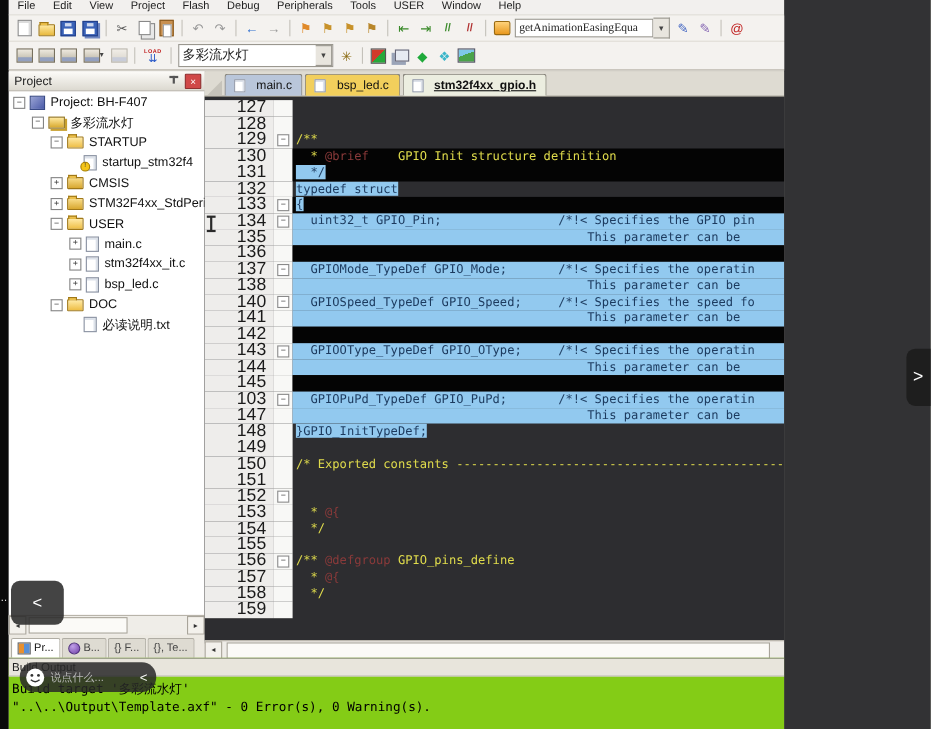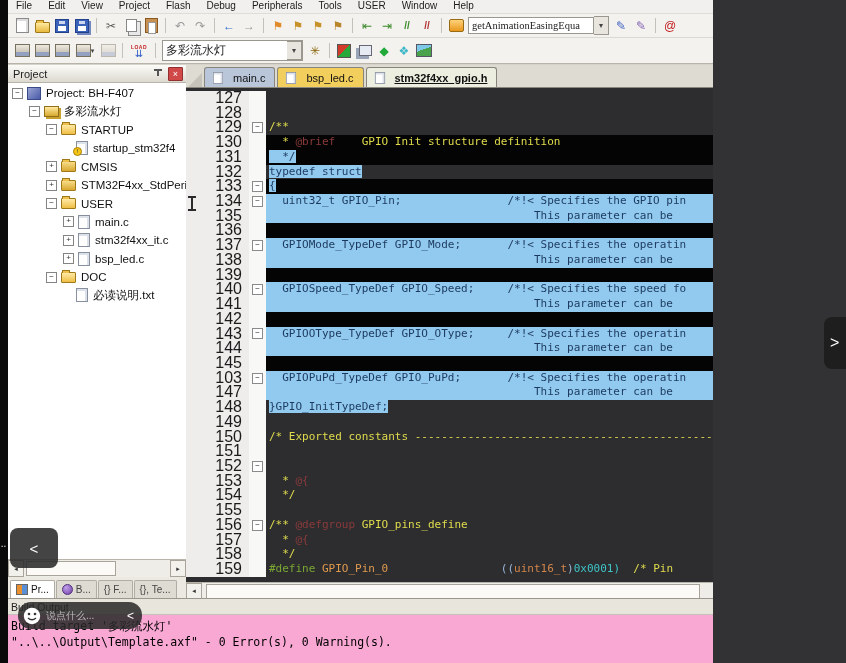--- a/index.html
+++ b/index.html
@@ -110,21 +110,21 @@
   .cm{color:var(--comment)} .dx{color:var(--doxytag)}
   .sb{background:var(--selection);color:var(--selected_text)}
   .sx{color:var(--selected_text)}
   .kw{color:var(--define_green)} .mc{color:var(--macro_orange)} .pl{color:#c8c8c8}
   .pn{color:var(--punct_blue)} .ty{color:#d0854a} .nm{color:var(--number_cyan)}
   
   .ed-hsb{position:absolute;left:186px;top:582px;width:527px;height:16px;background:#efede8;border-top:1px solid #b8b4aa;
           display:flex;align-items:center}
   .ed-thumb{width:492px;height:13px;background:#fbfaf7;border:1px solid #a8a49a;margin-left:4px}
   
-  .bo-panel{position:absolute;left:8px;top:598px;width:705px;height:65px;background:#f9a8d4;border-top:1px solid #9a978f}
+  .bo-panel{position:absolute;left:8px;top:598px;width:705px;height:65px;background:#84cc16;border-top:1px solid #9a978f}
   .bo-header{height:15px;background:#e8e5dc;border-bottom:1px solid #c4c1b8;font-size:10.5px;color:#222;
              display:flex;align-items:center;padding-left:3px}
   .bo-body{font-family:"DejaVu Sans Mono",monospace;font-size:11.5px;color:#000;padding:3px 0 0 3px}
   .bo-line{height:16px;line-height:16px;white-space:pre;overflow:hidden}
   
   .ov-dots{position:absolute;left:-2px;top:538px;color:#e8e8e8;font-size:10px;z-index:40}
   .ov-back{position:absolute;left:10px;top:528px;width:48px;height:40px;background:rgba(42,42,42,.88);
            border-radius:8px;display:flex;align-items:center;justify-content:center;color:#fff;font-size:15px;z-index:40}
   .ov-chat{position:absolute;left:18px;top:602px;width:124px;height:27px;background:rgba(40,40,40,.85);
            border-radius:13px;display:flex;align-items:center;padding:0 8px 0 5px;box-sizing:border-box;z-index:40;gap:5px}
@@ -458,25 +458,20 @@
         <span class="fc">
           <span class="fb">−</span>
         </span>
         <span class="ct"><span class="sx">  GPIOMode_TypeDef GPIO_Mode;       /*!&lt; Specifies the operatin</span></span>
       </div>
       <div class="cl bg-s">
         <span class="ln">138</span>
         <span class="fc"></span>
         <span class="ct"><span class="sx">                                        This parameter can be</span></span>
       </div>
-      <div class="cl bg-b">
-        <span class="ln">139</span>
-        <span class="fc"></span>
-        <span class="ct"></span>
-      </div>
       <div class="cl bg-s">
         <span class="ln">140</span>
         <span class="fc">
           <span class="fb">−</span>
         </span>
         <span class="ct"><span class="sx">  GPIOSpeed_TypeDef GPIO_Speed;     /*!&lt; Specifies the speed fo</span></span>
       </div>
       <div class="cl bg-s">
         <span class="ln">141</span>
         <span class="fc"></span>
@@ -570,21 +565,20 @@
         <span class="ct"><span class="cm">  * </span><span class="dx">@{</span></span>
       </div>
       <div class="cl">
         <span class="ln">158</span>
         <span class="fc"></span>
         <span class="ct"><span class="cm">  */</span></span>
       </div>
       <div class="cl">
         <span class="ln">159</span>
         <span class="fc"></span>
-        <span class="ct"><span class="kw">#define</span><span class="mc"> GPIO_Pin_0</span><span class="pl">                 </span><span class="pn">((</span><span class="ty">uint16_t</span><span class="pn">)</span><span class="nm">0x0001</span><span class="nm">)</span><span class="pl">  </span><span class="cm">/* Pin</span></span>
       </div>
     </div>
   <div class="ed-hsb" style="left:178px">
     <span class="sb-btn">◂</span>
     <span class="ed-thumb"></span>
   </div>
 
   <div class="bo-panel" style="left:0">
     <div class="bo-header">
       <span>Build Output</span>

